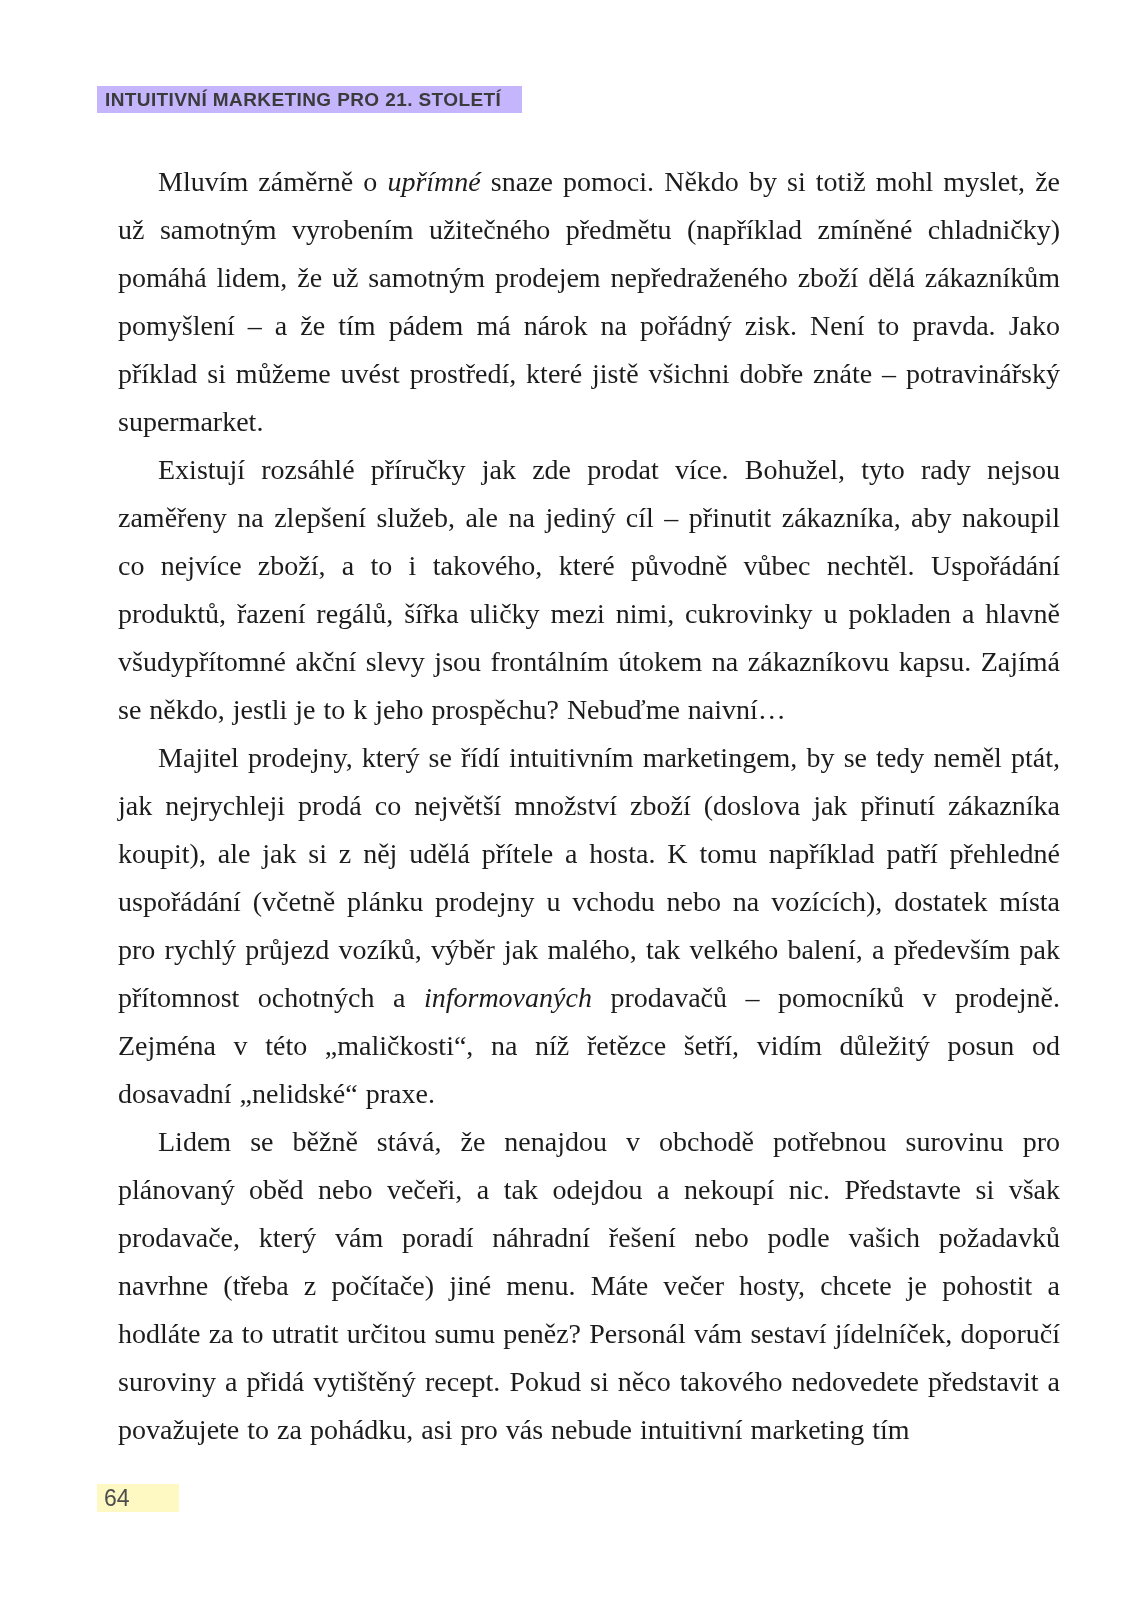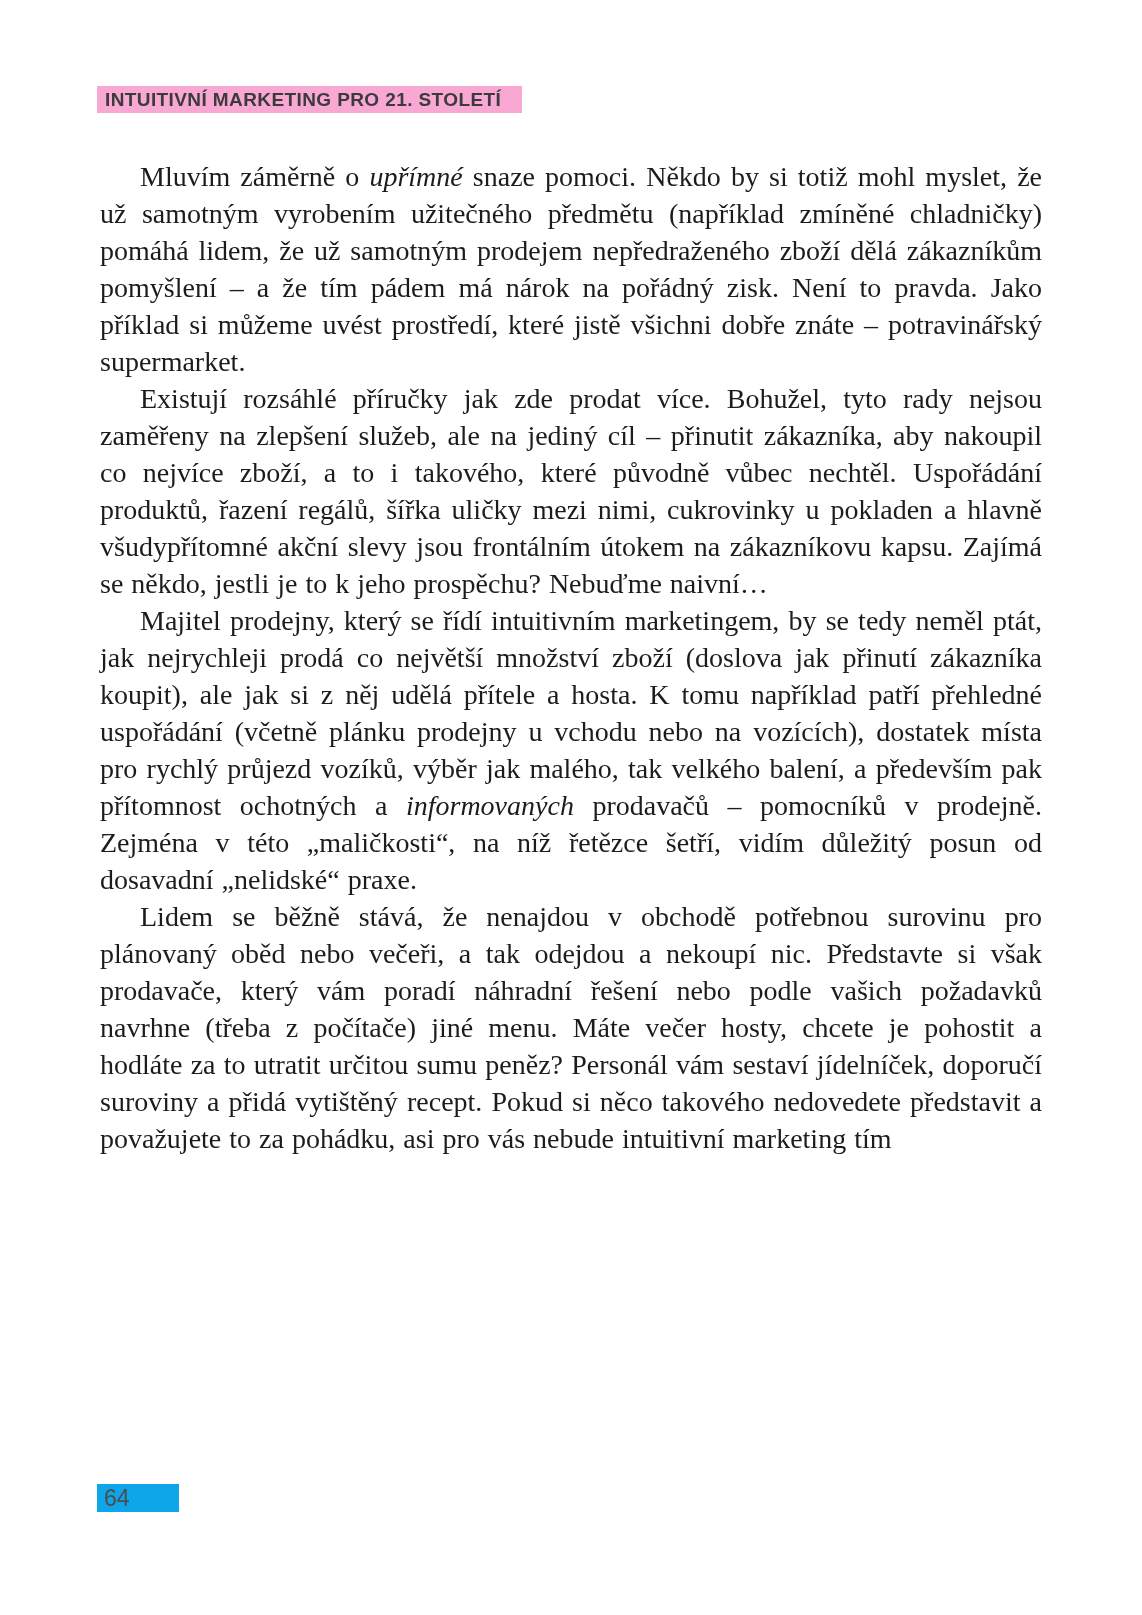--- a/index.html
+++ b/index.html
@@ -36,27 +36,27 @@
     font-family: "Liberation Sans", sans-serif;
     font-weight: bold;
     font-size: 19px;
     letter-spacing: 0.4px;
     color: #3b3b3b;
     white-space: nowrap;
   }
   
   .body-text {
     position: absolute;
-    left: 100px;
+    left: 118px;
     top: 158px;
     width: 942px;
     text-align: justify;
     color: #1c1c1c;
     font-size: 28px;
-    line-height: 37px;
+    line-height: 48px;
   }
   .body-text p {
     margin: 0;
     text-indent: 40px;
     word-spacing: 1px;
   }
   .body-text em {
     font-style: italic;
   }
   
@@ -76,28 +76,28 @@
     font-family: "Liberation Sans", sans-serif;
     font-size: 23px;
     color: #4d4d4d;
   }
 </style>
 </head>
 <body>
 
 <div class="page">
 
-  <div class="header-bar" style="background: #f9a8d4;">
+  <div class="header-bar" style="background: #c4b5fd;">
     <span>INTUITIVNÍ MARKETING PRO 21. STOLETÍ</span>
   </div>
 
   <main class="body-text" id="paragraphs" style="color: rgb(28, 28, 28);">
       <p><span>Mluvím záměrně o </span><em>upřímné</em><span> snaze pomoci. Někdo by si totiž mohl myslet, že už samotným vyrobením užitečného předmětu (například zmíněné chladničky) pomáhá lidem, že už samotným prodejem nepředraženého zboží dělá zákazníkům pomyšlení – a že tím pádem má nárok na pořádný zisk. Není to pravda. Jako příklad si můžeme uvést prostředí, které jistě všichni dobře znáte – potravinářský supermarket.</span></p>
       <p><span>Existují rozsáhlé příručky jak zde prodat více. Bohužel, tyto rady nejsou zaměřeny na zlepšení služeb, ale na jediný cíl – přinutit zákazníka, aby nakoupil co nejvíce zboží, a to i takového, které původně vůbec nechtěl. Uspořádání produktů, řazení regálů, šířka uličky mezi nimi, cukrovinky u pokladen a hlavně všudypřítomné akční slevy jsou frontálním útokem na zákazníkovu kapsu. Zajímá se někdo, jestli je to k jeho prospěchu? Nebuďme naivní…</span></p>
       <p><span>Majitel prodejny, který se řídí intuitivním marketingem, by se tedy neměl ptát, jak nejrychleji prodá co největší množství zboží (doslova jak přinutí zákazníka koupit), ale jak si z něj udělá přítele a hosta. K tomu například patří přehledné uspořádání (včetně plánku prodejny u vchodu nebo na vozících), dostatek místa pro rychlý průjezd vozíků, výběr jak malého, tak velkého balení, a především pak přítomnost ochotných a </span><em>informovaných</em><span> prodavačů – pomocníků v prodejně. Zejména v této „maličkosti“, na níž řetězce šetří, vidím důležitý posun od dosavadní „nelidské“ praxe.</span></p>
       <p><span>Lidem se běžně stává, že nenajdou v obchodě potřebnou surovinu pro plánovaný oběd nebo večeři, a tak odejdou a nekoupí nic. Představte si však prodavače, který vám poradí náhradní řešení nebo podle vašich požadavků navrhne (třeba z počítače) jiné menu. Máte večer hosty, chcete je pohostit a hodláte za to utratit určitou sumu peněz? Personál vám sestaví jídelníček, doporučí suroviny a přidá vytištěný recept. Pokud si něco takového nedovedete představit a považujete to za pohádku, asi pro vás nebude intuitivní marketing tím</span></p>
     </main>
 
-  <div class="page-number-bar" style="background: #0ea5e9;">
+  <div class="page-number-bar" style="background: #fef9c3;">
     <span>64</span>
   </div>
 
 </div>
 
 </body></html>

